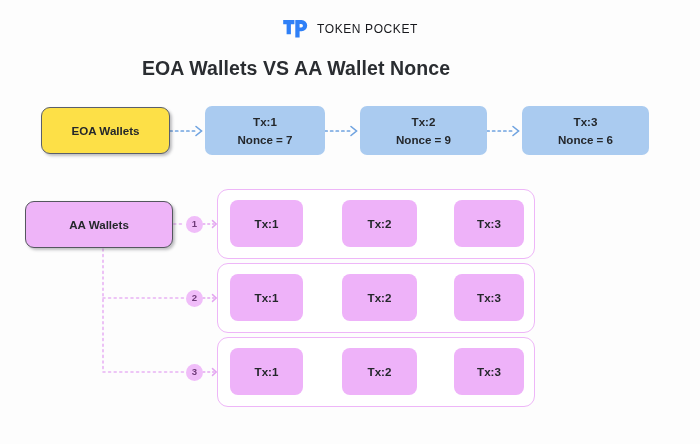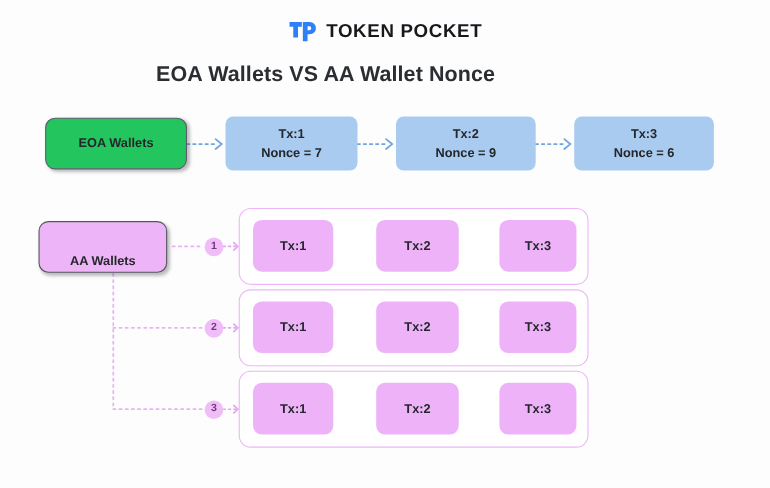--- a/index.html
+++ b/index.html
@@ -25,22 +25,22 @@
     height: 30px;
     display: flex;
     align-items: center;
     justify-content: center;
     gap: 9px;
   }
   #brand-mark {
     display: block;
   }
   #brand-name {
-    font-size: 17px;
-    font-weight: bold;
+    font-size: 12px;
+    font-weight: normal;
     letter-spacing: 0.6px;
     color: #17181c;
     white-space: nowrap;
   }
 
   
   #page-title {
     position: absolute;
     left: 0;
     top: 57px;
@@ -62,21 +62,21 @@
     justify-content: center;
     font-size: 11.6px;
     font-weight: bold;
     color: #24272b;
     line-height: 1.55;
     text-align: center;
   }
 
   
   .eoa-root {
-    background: #22c55e;
+    background: #fde047;
     border: 1.6px solid #5a5f6b;
     border-radius: 9px;
     box-shadow: 2px 2px 3px rgba(60, 60, 70, 0.33);
   }
   .eoa-tx {
     background: #aacbf0;
     border-radius: 7px;
   }
 
   
@@ -198,21 +198,21 @@
 <div class="node eoa-tx" style="left:360px; top:106px; width:127px; height:49px;">
   <span>Tx:2</span>
   <span>Nonce = 9</span>
 </div>
 
 <div class="node eoa-tx" style="left:522px; top:106px; width:127px; height:49px;">
   <span>Tx:3</span>
   <span>Nonce = 6</span>
 </div>
 
-<div class="node aa-root" style="left:35px; top:201px; width:117px; height:47px;justify-content:flex-end;">
+<div class="node aa-root" style="left:25px; top:201px; width:148px; height:47px;">
   <span>AA Wallets</span>
 </div>
 
 <div class="badge" style="left:186px; top:215.5px;">
   <span>1</span>
 </div>
 <div class="badge" style="left:186px; top:289.5px;">
   <span>2</span>
 </div>
 <div class="badge" style="left:186px; top:363.5px;">

